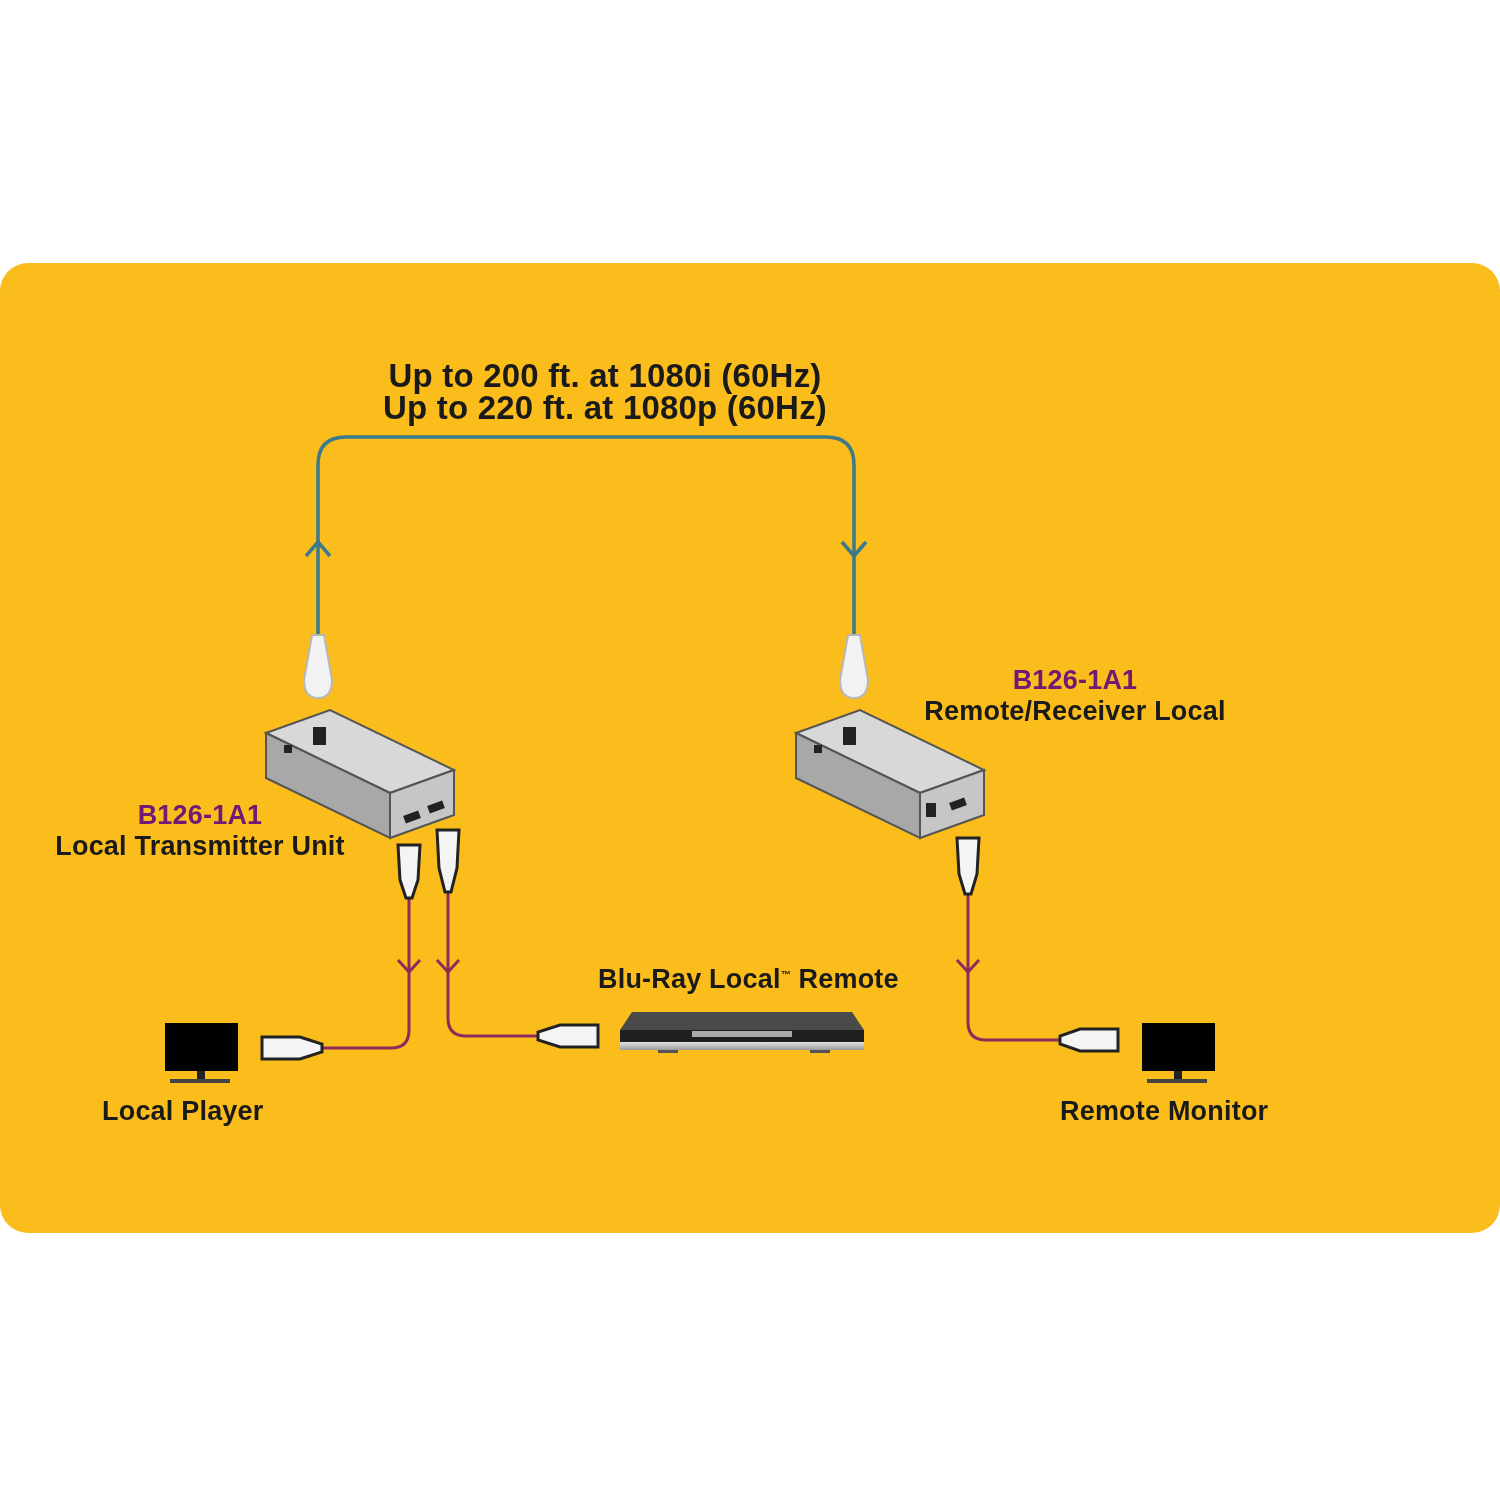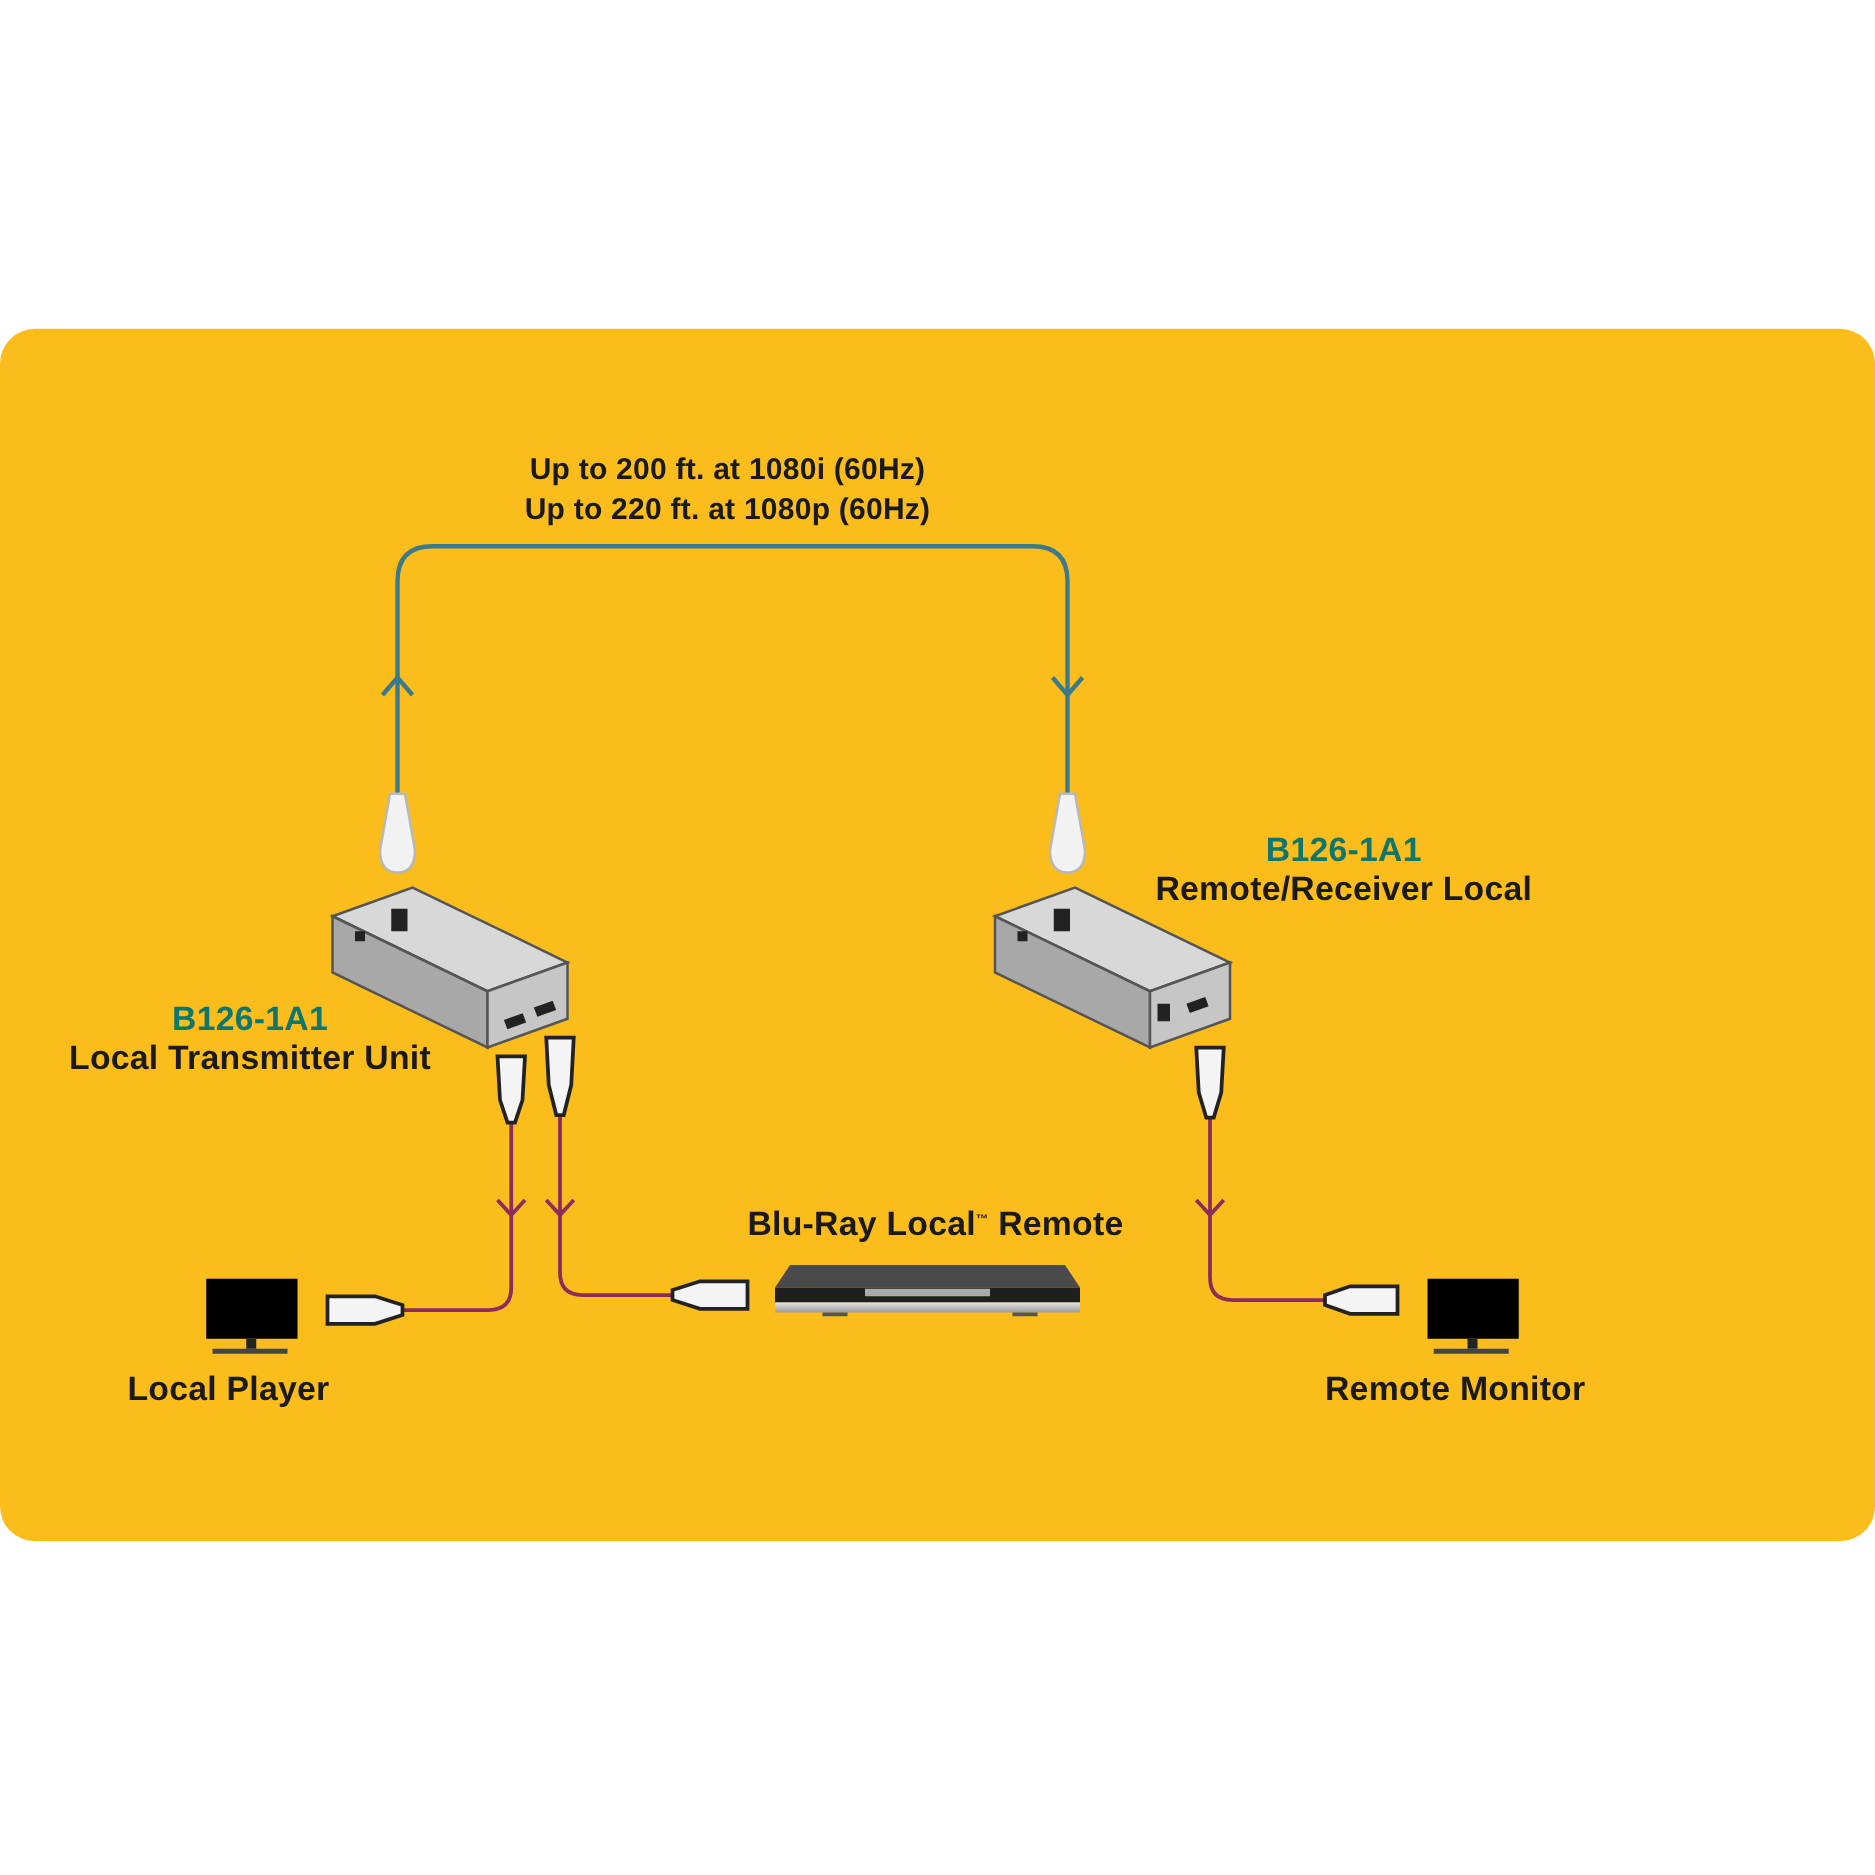--- a/index.html
+++ b/index.html
@@ -2,21 +2,21 @@
 <html><head>
 <meta charset="utf-8">
 <style>
   html, body { margin:0; padding:0; }
   body { width:1500px; height:1500px; background:#ffffff; position:relative; overflow:hidden;
          font-family:"Liberation Sans", sans-serif; }
   .panel { position:absolute; left:0; top:263px; width:1500px; height:970px;
            background:#fbbd1c; border-radius:28px; }
   svg.wires { position:absolute; left:0; top:0; width:1500px; height:1500px; }
   .lbl { position:absolute; font-weight:bold; color:#1a1a1a; font-size:27px; white-space:nowrap; letter-spacing:0.2px; }
-  .model { color:#0f766e; }
+  .model { color:#701a75; }
   .center { text-align:center; }
 </style>
 </head>
 <body>
 
 <div class="panel"></div>
 
 <svg class="wires" viewBox="0 0 1500 1500">
   <defs>
     <linearGradient id="metal" x1="0" y1="0" x2="0" y2="1">
@@ -93,21 +93,21 @@
   <g>
     <polygon points="632,1012 852,1012 864,1030 620,1030" fill="#4a4a4a"></polygon>
     <rect x="620" y="1030" width="244" height="12" fill="#1f1f1f"></rect>
     <rect x="692" y="1031" width="100" height="6" fill="#aaa"></rect>
     <rect x="620" y="1042" width="244" height="8" fill="url(#metal)"></rect>
     <rect x="658" y="1050" width="20" height="3" fill="#555"></rect>
     <rect x="810" y="1050" width="20" height="3" fill="#555"></rect>
   </g>
 </svg>
 
-<div class="lbl center" style="left:332px; top:360px; width:500px; font-size:24px; line-height:32px;">
+<div class="lbl center" style="left:355px; top:360px; width:500px; font-size:33px; line-height:32px;">
   <div>Up to 200 ft. at 1080i (60Hz)</div>
   <div>Up to 220 ft. at 1080p (60Hz)</div>
 </div>
 
 <div class="lbl center" style="left:20px; top:800px; width:360px;">
   <div class="model">B126-1A1</div>
   <div>Local Transmitter Unit</div>
 </div>
 
 <div class="lbl center" style="left:900px; top:665px; width:350px;">

